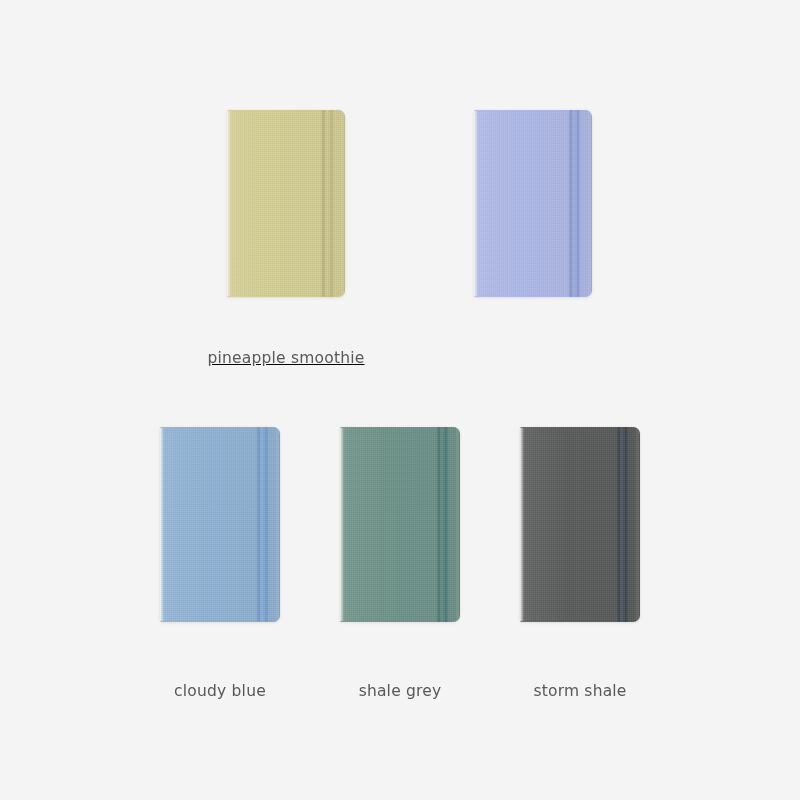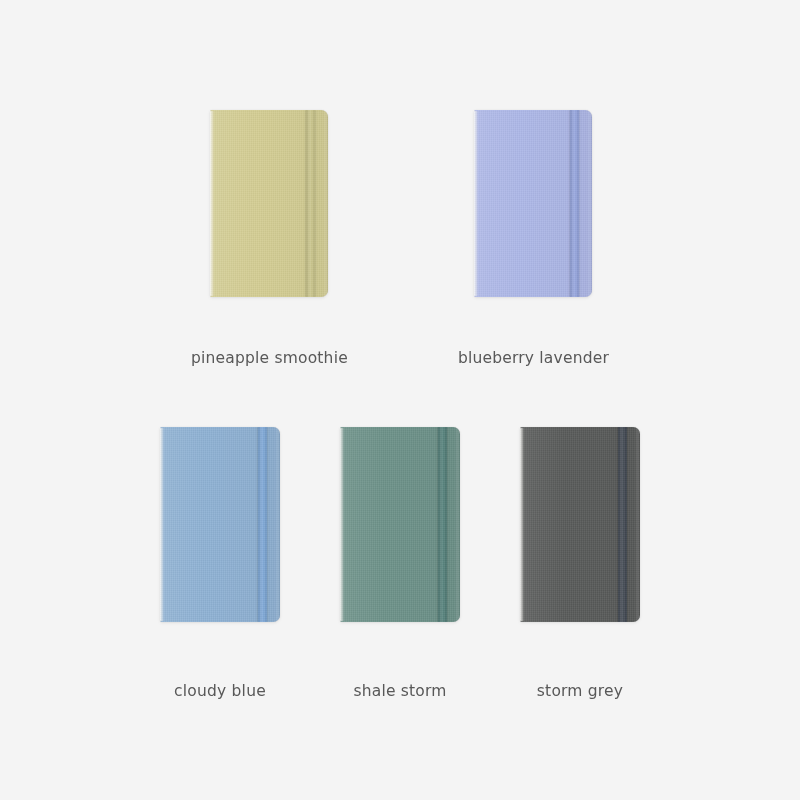--- a/index.html
+++ b/index.html
@@ -23,21 +23,21 @@
 
   
   .row {
     position: absolute;
     left: 0;
     width: 800px;
     display: flex;
     justify-content: center;
     align-items: flex-start;
   }
-  .row-1 { top: 110px; }
+  .row-1 { top: 110px; text-decoration: underline; }
   .row-2 { top: 427px; }
 
   .cell {
     display: flex;
     flex-direction: column;
     align-items: center;
   }
 
   
   .notebook {
@@ -161,21 +161,20 @@
     </div>
 
 
     <div class="cell">
       <div class="notebook" style="width: 118px; height: 187px; background: rgb(174, 184, 232);">
         <div class="cover-shade"></div>
         <div class="page-edge"></div>
         <div class="elastic" style="background: rgb(147, 163, 221); width: 9px; left: 95.58px;"></div>
         <div class="fore-edge"></div>
       </div>
-      <div class="caption" style="color: rgb(88, 88, 88);">blueberry lavender</div>
     </div>
 
   </div>
 
   <div class="row row-2" style="gap: 60px;">
 
     <div class="cell">
       <div class="notebook" style="width: 120px; height: 195px; background: rgb(143, 178, 212);">
         <div class="cover-shade"></div>
         <div class="page-edge"></div>
@@ -186,28 +185,28 @@
     </div>
 
 
     <div class="cell">
       <div class="notebook" style="width: 120px; height: 195px; background: rgb(109, 146, 137);">
         <div class="cover-shade"></div>
         <div class="page-edge"></div>
         <div class="elastic" style="background: rgb(81, 126, 120); width: 9px; left: 98.4px;"></div>
         <div class="fore-edge"></div>
       </div>
-      <div class="caption" style="color: rgb(88, 88, 88);">shale storm</div>
+      <div class="caption" style="color: rgb(88, 88, 88);">shale grey</div>
     </div>
 
     <div class="cell">
       <div class="notebook" style="width: 120px; height: 195px; background: rgb(89, 91, 90);">
         <div class="cover-shade"></div>
         <div class="page-edge"></div>
         <div class="elastic" style="background: rgb(63, 70, 80); width: 9px; left: 98.4px;"></div>
         <div class="fore-edge"></div>
       </div>
-      <div class="caption" style="color: rgb(88, 88, 88);">storm grey</div>
+      <div class="caption" style="color: rgb(88, 88, 88);">storm shale</div>
     </div>
 
   </div>
 
 </div>
 
 </body></html>

